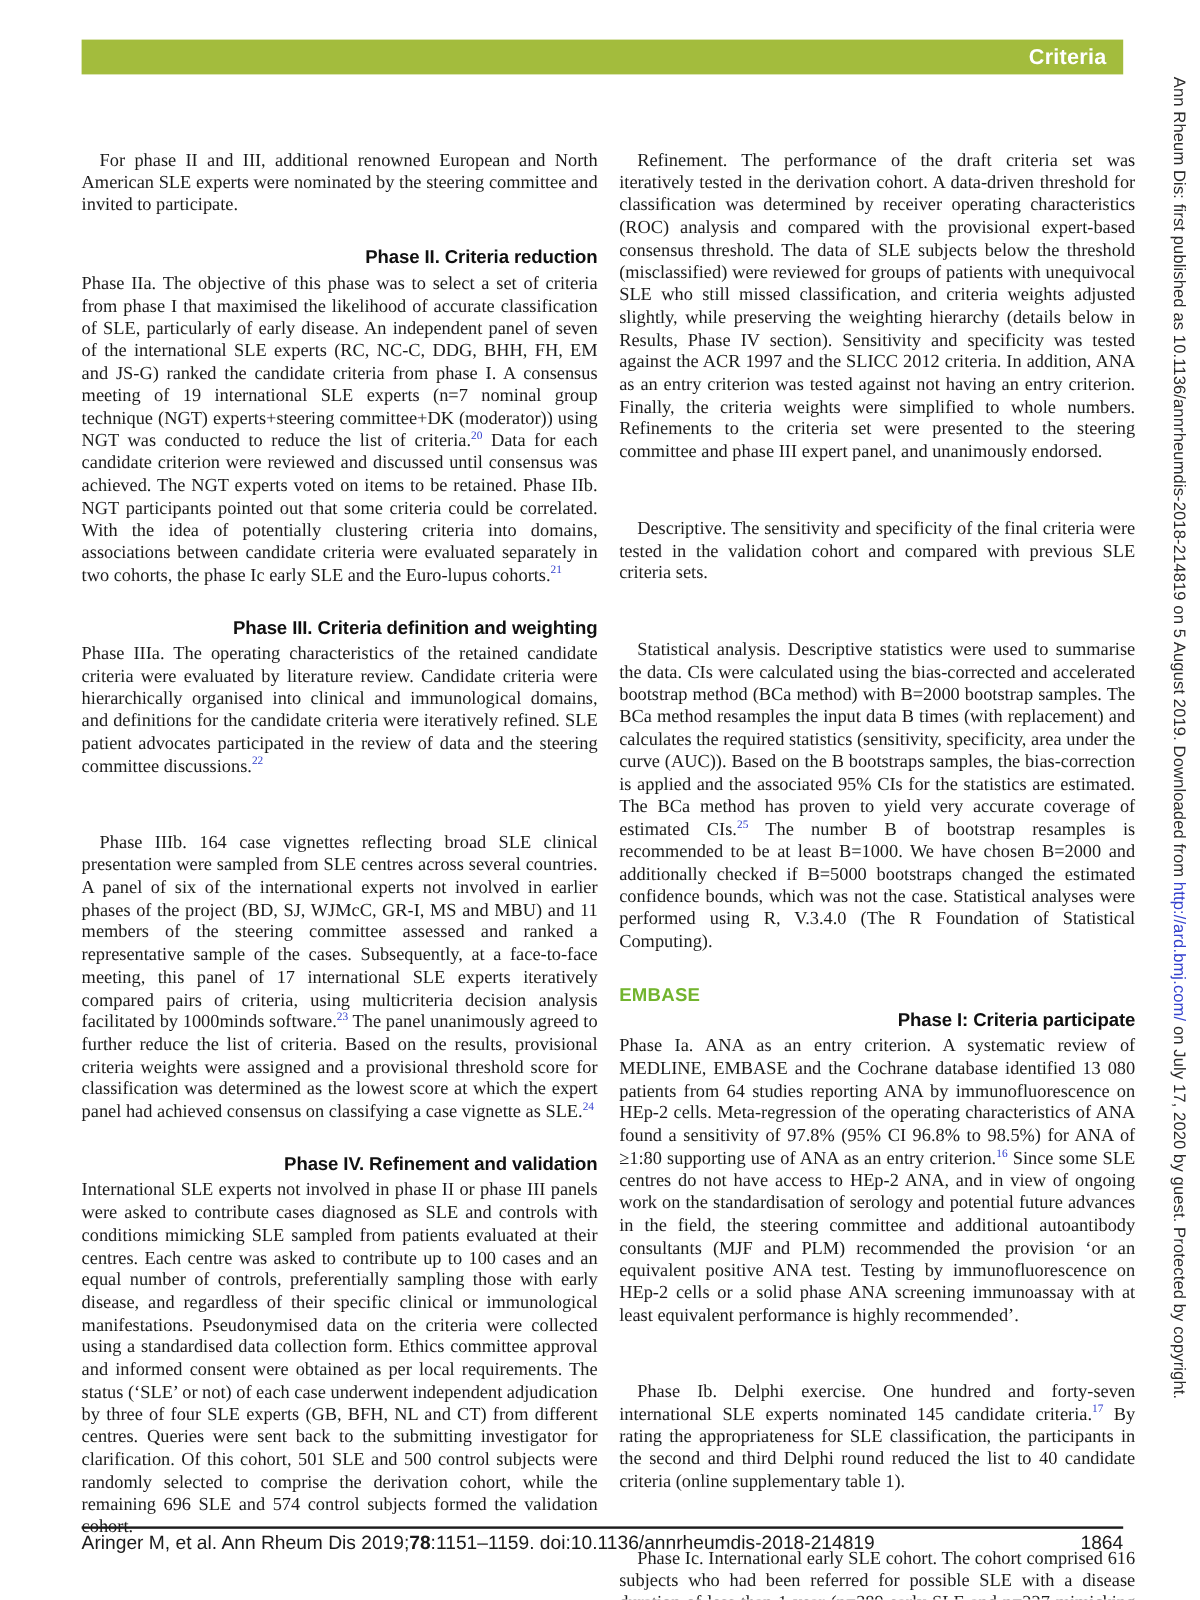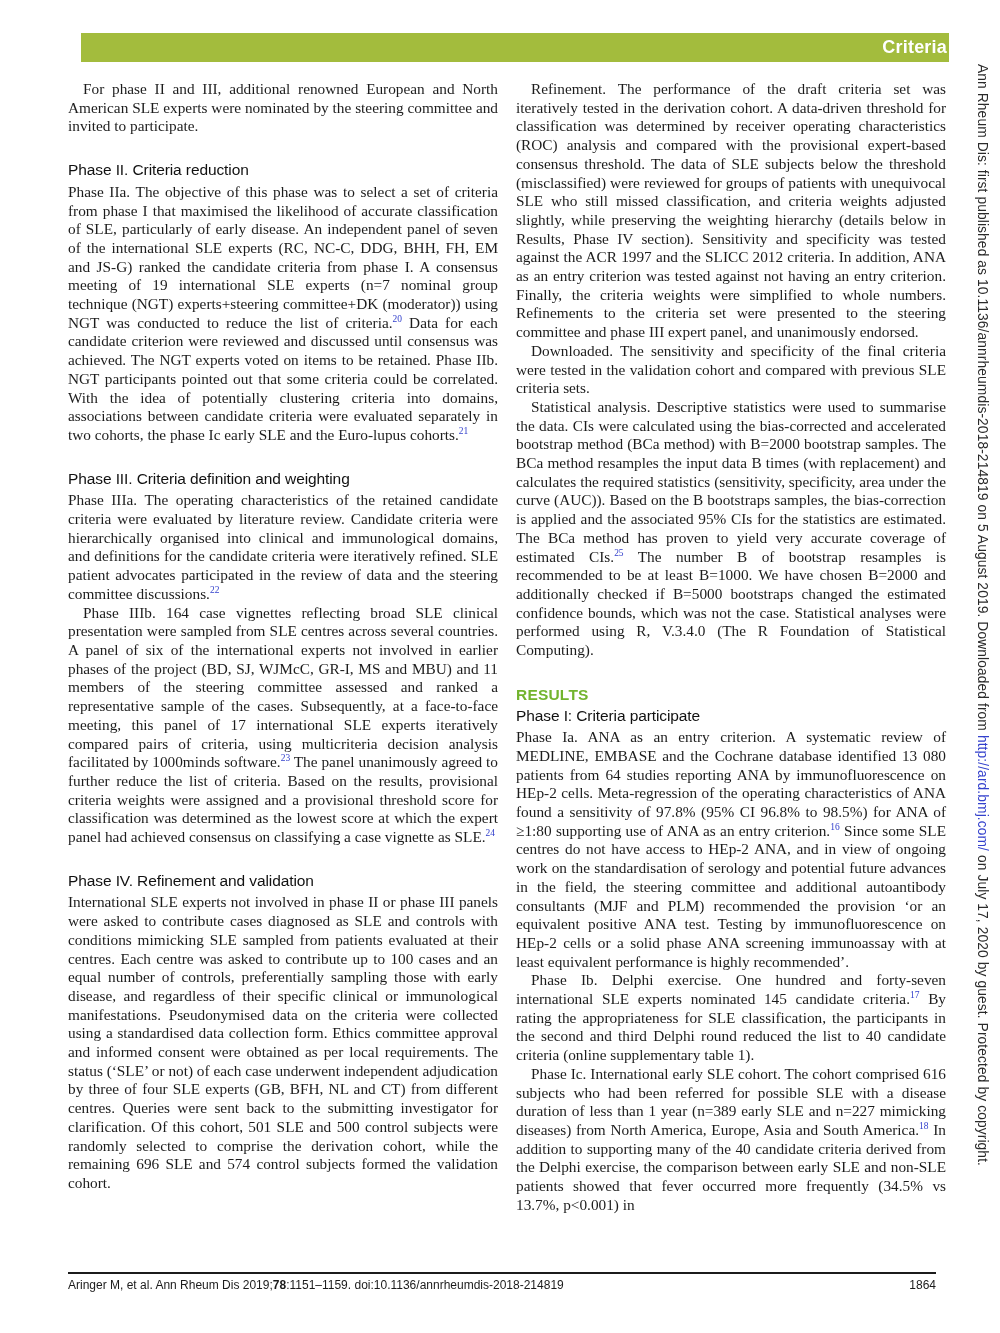--- a/index.html
+++ b/index.html
@@ -9,61 +9,61 @@
     --ink:#1c1c1c;
   }
   *{margin:0;padding:0;box-sizing:border-box;}
   html,body{background:#ffffff;}
   body{
     width:1000px;height:1333px;position:relative;
     font-family:"Liberation Serif", serif;
     color:var(--ink);
   }
   .header-bar{
-    position:absolute;left:81px;top:33px;width:868px;height:29px;
+    position:absolute;left:68px;top:33px;width:868px;height:29px;
     background:var(--green-bar);
     display:flex;align-items:center;justify-content:flex-end;
-    padding-right:2px;
+    padding-right:14px;
   }
   .header-bar .label{
     font-family:"Liberation Sans", sans-serif;
     font-weight:700;font-size:18px;color:#ffffff;letter-spacing:0.2px;
   }
   .col{
     position:absolute;top:80px;width:430px;
     font-size:15.3px;line-height:18.7px;text-align:justify;
   }
   .col-left{left:68px;}
   .col-right{left:516px;}
   p.para{margin:0;}
-  p.indent{text-indent:15px;}
+  p.indent{text-indent:15px;margin-top:45px;}
   h3.subheading{
     font-family:"Liberation Sans", sans-serif;
-    font-size:15.5px;font-weight:400;color:#111;
-    margin-top:25px;margin-bottom:3px;text-align:left;letter-spacing:-0.1px;
+    font-size:15.5px;font-weight:700;color:#111;
+    margin-top:25px;margin-bottom:3px;text-align:right;letter-spacing:-0.1px;
   }
   h2.section-heading{
     font-family:"Liberation Sans", sans-serif;
     font-size:15.5px;font-weight:700;color:var(--green-heading);
     margin-top:26px;margin-bottom:2px;text-align:left;letter-spacing:0.2px;
   }
   h3.tight{margin-top:0;}
   .seg-n{}
   .seg-i{}
   .seg-b{font-weight:700;}
   .seg-sup{color:var(--ref-blue);vertical-align:super;font-size:0.62em;line-height:0;}
   .seg-link{color:var(--ref-blue);text-decoration:none;}
   .footer-rule{
     position:absolute;left:68px;top:1272px;width:868px;height:0;
     border-top:2px solid #1b1b1b;
   }
   .footer{
     position:absolute;left:68px;top:1278px;width:868px;
     display:flex;justify-content:space-between;align-items:flex-start;
-    font-family:"Liberation Sans", sans-serif;font-size:12px;color:#1b1b1b;
+    font-family:"Liberation Sans", sans-serif;font-size:16px;color:#1b1b1b;
   }
   .sidebar{
     position:absolute;right:10px;top:64px;height:1262px;
     writing-mode:vertical-rl;
     font-family:"Liberation Sans", sans-serif;
     font-size:13.8px;color:#2a2a2a;white-space:nowrap;
     letter-spacing:0.1px;
   }
 </style>
 </head>
@@ -79,23 +79,23 @@
   <p class="para"><span class="seg-i">Phase IIa.</span><span class="seg-n"> The objective of this phase was to select a set of criteria from phase I that maximised the likelihood of accurate classification of SLE, particularly of early disease. An independent panel of seven of the international SLE experts (RC, NC-C, DDG, BHH, FH, EM and JS-G) ranked the candidate criteria from phase I. A consensus meeting of 19 international SLE experts (n=7 nominal group technique (NGT) experts+steering committee+DK (moderator)) using NGT was conducted to reduce the list of criteria.</span><span class="seg-sup">20</span><span class="seg-n"> Data for each candidate criterion were reviewed and discussed until consensus was achieved. The NGT experts voted on items to be retained. </span><span class="seg-i">Phase IIb.</span><span class="seg-n"> NGT participants pointed out that some criteria could be correlated. With the idea of potentially clustering criteria into domains, associations between candidate criteria were evaluated separately in two cohorts, the phase Ic early SLE and the Euro-lupus cohorts.</span><span class="seg-sup">21</span></p>
   <h3 class="subheading">Phase III. Criteria definition and weighting</h3>
   <p class="para"><span class="seg-i">Phase IIIa.</span><span class="seg-n"> The operating characteristics of the retained candidate criteria were evaluated by literature review. Candidate criteria were hierarchically organised into clinical and immunological domains, and definitions for the candidate criteria were iteratively refined. SLE patient advocates participated in the review of data and the steering committee discussions.</span><span class="seg-sup">22</span></p>
   <p class="para indent"><span class="seg-i">Phase IIIb.</span><span class="seg-n"> 164 case vignettes reflecting broad SLE clinical presentation were sampled from SLE centres across several countries. A panel of six of the international experts not involved in earlier phases of the project (BD, SJ, WJMcC, GR-I, MS and MBU) and 11 members of the steering committee assessed and ranked a representative sample of the cases. Subsequently, at a face-to-face meeting, this panel of 17 international SLE experts iteratively compared pairs of criteria, using multicriteria decision analysis facilitated by 1000minds software.</span><span class="seg-sup">23</span><span class="seg-n"> The panel unanimously agreed to further reduce the list of criteria. Based on the results, provisional criteria weights were assigned and a provisional threshold score for classification was determined as the lowest score at which the expert panel had achieved consensus on classifying a case vignette as SLE.</span><span class="seg-sup">24</span></p>
   <h3 class="subheading">Phase IV. Refinement and validation</h3>
   <p class="para"><span class="seg-n">International SLE experts not involved in phase II or phase III panels were asked to contribute cases diagnosed as SLE and controls with conditions mimicking SLE sampled from patients evaluated at their centres. Each centre was asked to contribute up to 100 cases and an equal number of controls, preferentially sampling those with early disease, and regardless of their specific clinical or immunological manifestations. Pseudonymised data on the criteria were collected using a standardised data collection form. Ethics committee approval and informed consent were obtained as per local requirements. The status (‘SLE’ or not) of each case underwent independent adjudication by three of four SLE experts (GB, BFH, NL and CT) from different centres. Queries were sent back to the submitting investigator for clarification. Of this cohort, 501 SLE and 500 control subjects were randomly selected to comprise the derivation cohort, while the remaining 696 SLE and 574 control subjects formed the validation cohort.</span></p>
 </div>
 
 <div class="col col-right">
   <p class="para indent"><span class="seg-i">Refinement.</span><span class="seg-n"> The performance of the draft criteria set was iteratively tested in the derivation cohort. A data-driven threshold for classification was determined by receiver operating characteristics (ROC) analysis and compared with the provisional expert-based consensus threshold. The data of SLE subjects below the threshold (misclassified) were reviewed for groups of patients with unequivocal SLE who still missed classification, and criteria weights adjusted slightly, while preserving the weighting hierarchy (details below in Results, Phase IV section). Sensitivity and specificity was tested against the ACR 1997 and the SLICC 2012 criteria. In addition, ANA as an entry criterion was tested against not having an entry criterion. Finally, the criteria weights were simplified to whole numbers. Refinements to the criteria set were presented to the steering committee and phase III expert panel, and unanimously endorsed.</span></p>
-  <p class="para indent"><span class="seg-i">Downloaded.</span><span class="seg-n"> The sensitivity and specificity of the final criteria were tested in the validation cohort and compared with previous SLE criteria sets.</span></p>
+  <p class="para indent"><span class="seg-i">Descriptive.</span><span class="seg-n"> The sensitivity and specificity of the final criteria were tested in the validation cohort and compared with previous SLE criteria sets.</span></p>
   <p class="para indent"><span class="seg-i">Statistical analysis.</span><span class="seg-n"> Descriptive statistics were used to summarise the data. CIs were calculated using the bias-corrected and accelerated bootstrap method (BCa method) with B=2000 bootstrap samples. The BCa method resamples the input data B times (with replacement) and calculates the required statistics (sensitivity, specificity, area under the curve (AUC)). Based on the B bootstraps samples, the bias-correction is applied and the associated 95% CIs for the statistics are estimated. The BCa method has proven to yield very accurate coverage of estimated CIs.</span><span class="seg-sup">25</span><span class="seg-n"> The number B of bootstrap resamples is recommended to be at least B=1000. We have chosen B=2000 and additionally checked if B=5000 bootstraps changed the estimated confidence bounds, which was not the case. Statistical analyses were performed using R, V.3.4.0 (The R Foundation of Statistical Computing).</span></p>
-  <h2 class="section-heading">RESULTS</h2>
+  <h2 class="section-heading">EMBASE</h2>
   <h3 class="subheading tight">Phase I: Criteria participate</h3>
   <p class="para"><span class="seg-i">Phase Ia. ANA as an entry criterion.</span><span class="seg-n"> A systematic review of MEDLINE, EMBASE and the Cochrane database identified 13 080 patients from 64 studies reporting ANA by immunofluorescence on HEp-2 cells. Meta-regression of the operating characteristics of ANA found a sensitivity of 97.8% (95% CI 96.8% to 98.5%) for ANA of ≥1:80 supporting use of ANA as an entry criterion.</span><span class="seg-sup">16</span><span class="seg-n"> Since some SLE centres do not have access to HEp-2 ANA, and in view of ongoing work on the standardisation of serology and potential future advances in the field, the steering committee and additional autoantibody consultants (MJF and PLM) recommended the provision ‘or an equivalent positive ANA test. Testing by immunofluorescence on HEp-2 cells or a solid phase ANA screening immunoassay with at least equivalent performance is highly recommended’.</span></p>
   <p class="para indent"><span class="seg-i">Phase Ib. Delphi exercise.</span><span class="seg-n"> One hundred and forty-seven international SLE experts nominated 145 candidate criteria.</span><span class="seg-sup">17</span><span class="seg-n"> By rating the appropriateness for SLE classification, the participants in the second and third Delphi round reduced the list to 40 candidate criteria (online supplementary table 1).</span></p>
   <p class="para indent"><span class="seg-i">Phase Ic. International early SLE cohort.</span><span class="seg-n"> The cohort comprised 616 subjects who had been referred for possible SLE with a disease duration of less than 1 year (n=389 early SLE and n=227 mimicking diseases) from North America, Europe, Asia and South America.</span><span class="seg-sup">18</span><span class="seg-n"> In addition to supporting many of the 40 candidate criteria derived from the Delphi exercise, the comparison between early SLE and non-SLE patients showed that fever occurred more frequently (34.5% vs 13.7%, p&lt;0.001) in</span></p>
 </div>
 
 <div class="footer-rule"></div>
 <div class="footer">
   <span><span class="seg-n">Aringer M, </span><span class="seg-i">et al</span><span class="seg-n">. </span><span class="seg-i">Ann Rheum Dis</span><span class="seg-n"> 2019;</span><span class="seg-b">78</span><span class="seg-n">:1151–1159. doi:10.1136/annrheumdis-2018-214819</span></span>
   <span>1864</span>

